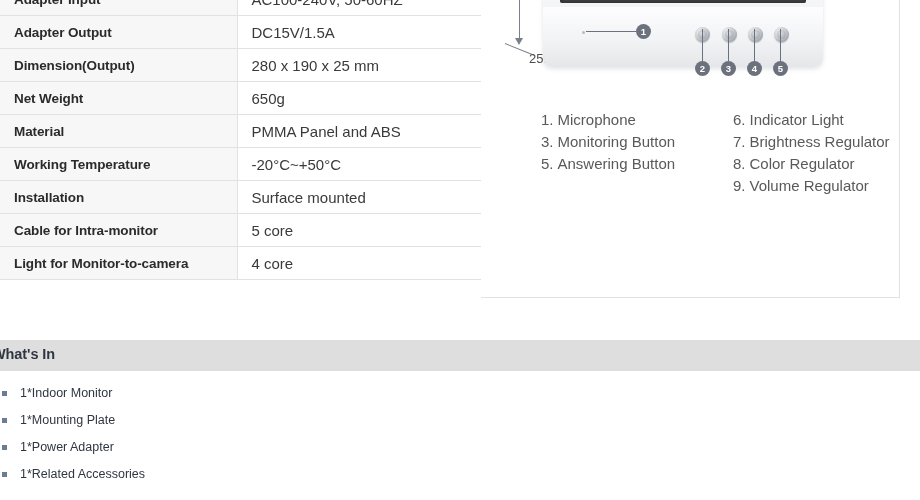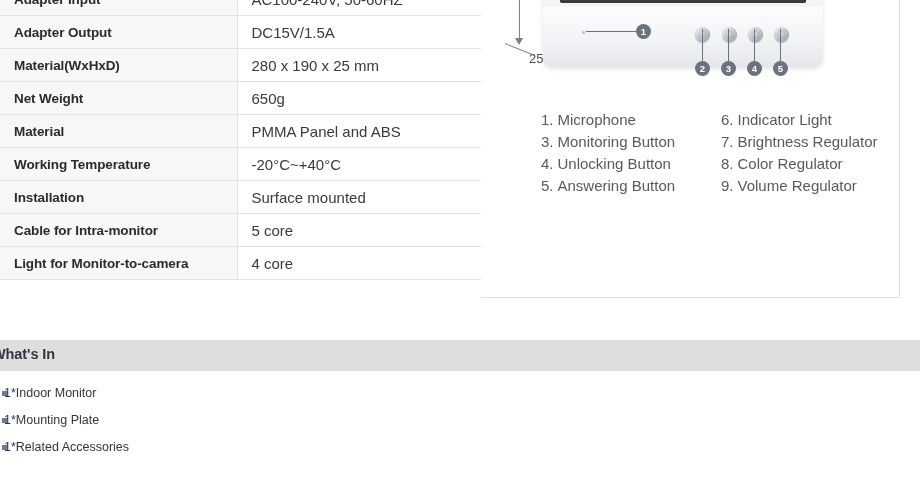--- a/index.html
+++ b/index.html
@@ -204,21 +204,21 @@
     position: absolute;
     left: 60px;
     top: 126px;
     width: 350px;
   }
   .legend-col {
     position: absolute;
     top: 0;
   }
   .legend-col.left  { left: 0; }
-  .legend-col.right { left: 180px; }
+  .legend-col.right { left: 192px; }
   .legend-item {
     font-size: 15px;
     color: #59595b;
     line-height: 22px;
     white-space: nowrap;
     font-family: "Liberation Sans", sans-serif;
   }
   .legend-num { margin-right: 4px; }
 
   
@@ -243,21 +243,21 @@
     position: absolute;
     left: 0;
     top: 380px;
     width: 460px;
   }
   .whatsin-item {
     position: relative;
     height: 27px;
     font-size: 12.5px;
     color: #2f3640;
-    padding-left: 4px;
+    padding-left: 20px;
     line-height: 27px;
   }
   .whatsin-bullet {
     position: absolute;
     left: 2px;
     top: 11px;
     width: 5px;
     height: 5px;
     background: #6b7d96;
   }
@@ -273,34 +273,34 @@
       <tbody>
         <tr>
           <td class="spec-label">Adapter Input</td>
           <td class="spec-value">AC100-240V, 50-60HZ</td>
         </tr>
         <tr>
           <td class="spec-label">Adapter Output</td>
           <td class="spec-value">DC15V/1.5A</td>
         </tr>
         <tr>
-          <td class="spec-label">Material(WxHxD)</td>
+          <td class="spec-label">Dimension(Output)</td>
           <td class="spec-value">280 x 190 x 25 mm</td>
         </tr>
         <tr>
           <td class="spec-label">Net Weight</td>
           <td class="spec-value">650g</td>
         </tr>
         <tr>
           <td class="spec-label">Material</td>
           <td class="spec-value">PMMA Panel and ABS</td>
         </tr>
         <tr>
           <td class="spec-label">Working Temperature</td>
-          <td class="spec-value">-20°C~+40°C</td>
+          <td class="spec-value">-20°C~+50°C</td>
         </tr>
         <tr>
           <td class="spec-label">Installation</td>
           <td class="spec-value">Surface mounted</td>
         </tr>
         <tr>
           <td class="spec-label">Cable for Intra-monitor</td>
           <td class="spec-value">5 core</td>
         </tr>
         <tr>
@@ -348,23 +348,20 @@
 
       </div>
 
       <div class="legend">
         <div class="legend-col left">
           <div class="legend-item">
             <span class="legend-num">1.</span><span>Microphone</span>
           </div>
           <div class="legend-item">
             <span class="legend-num">3.</span><span>Monitoring Button</span>
-          </div>
-          <div class="legend-item">
-            <span class="legend-num">4.</span><span>Unlocking Button</span>
           </div>
           <div class="legend-item">
             <span class="legend-num">5.</span><span>Answering Button</span>
           </div>
         </div>
 
         <div class="legend-col right">
           <div class="legend-item">
             <span class="legend-num">6.</span><span>Indicator Light</span>
           </div>
@@ -391,17 +388,21 @@
     <div class="whatsin-item">
       <span class="whatsin-bullet"></span>
       <span>1*Indoor Monitor</span>
     </div>
     <div class="whatsin-item">
       <span class="whatsin-bullet"></span>
       <span>1*Mounting Plate</span>
     </div>
     <div class="whatsin-item">
       <span class="whatsin-bullet"></span>
+      <span>1*Power Adapter</span>
+    </div>
+    <div class="whatsin-item">
+      <span class="whatsin-bullet"></span>
       <span>1*Related Accessories</span>
     </div>
   </div>
 
 </div>
 
 </body></html>

